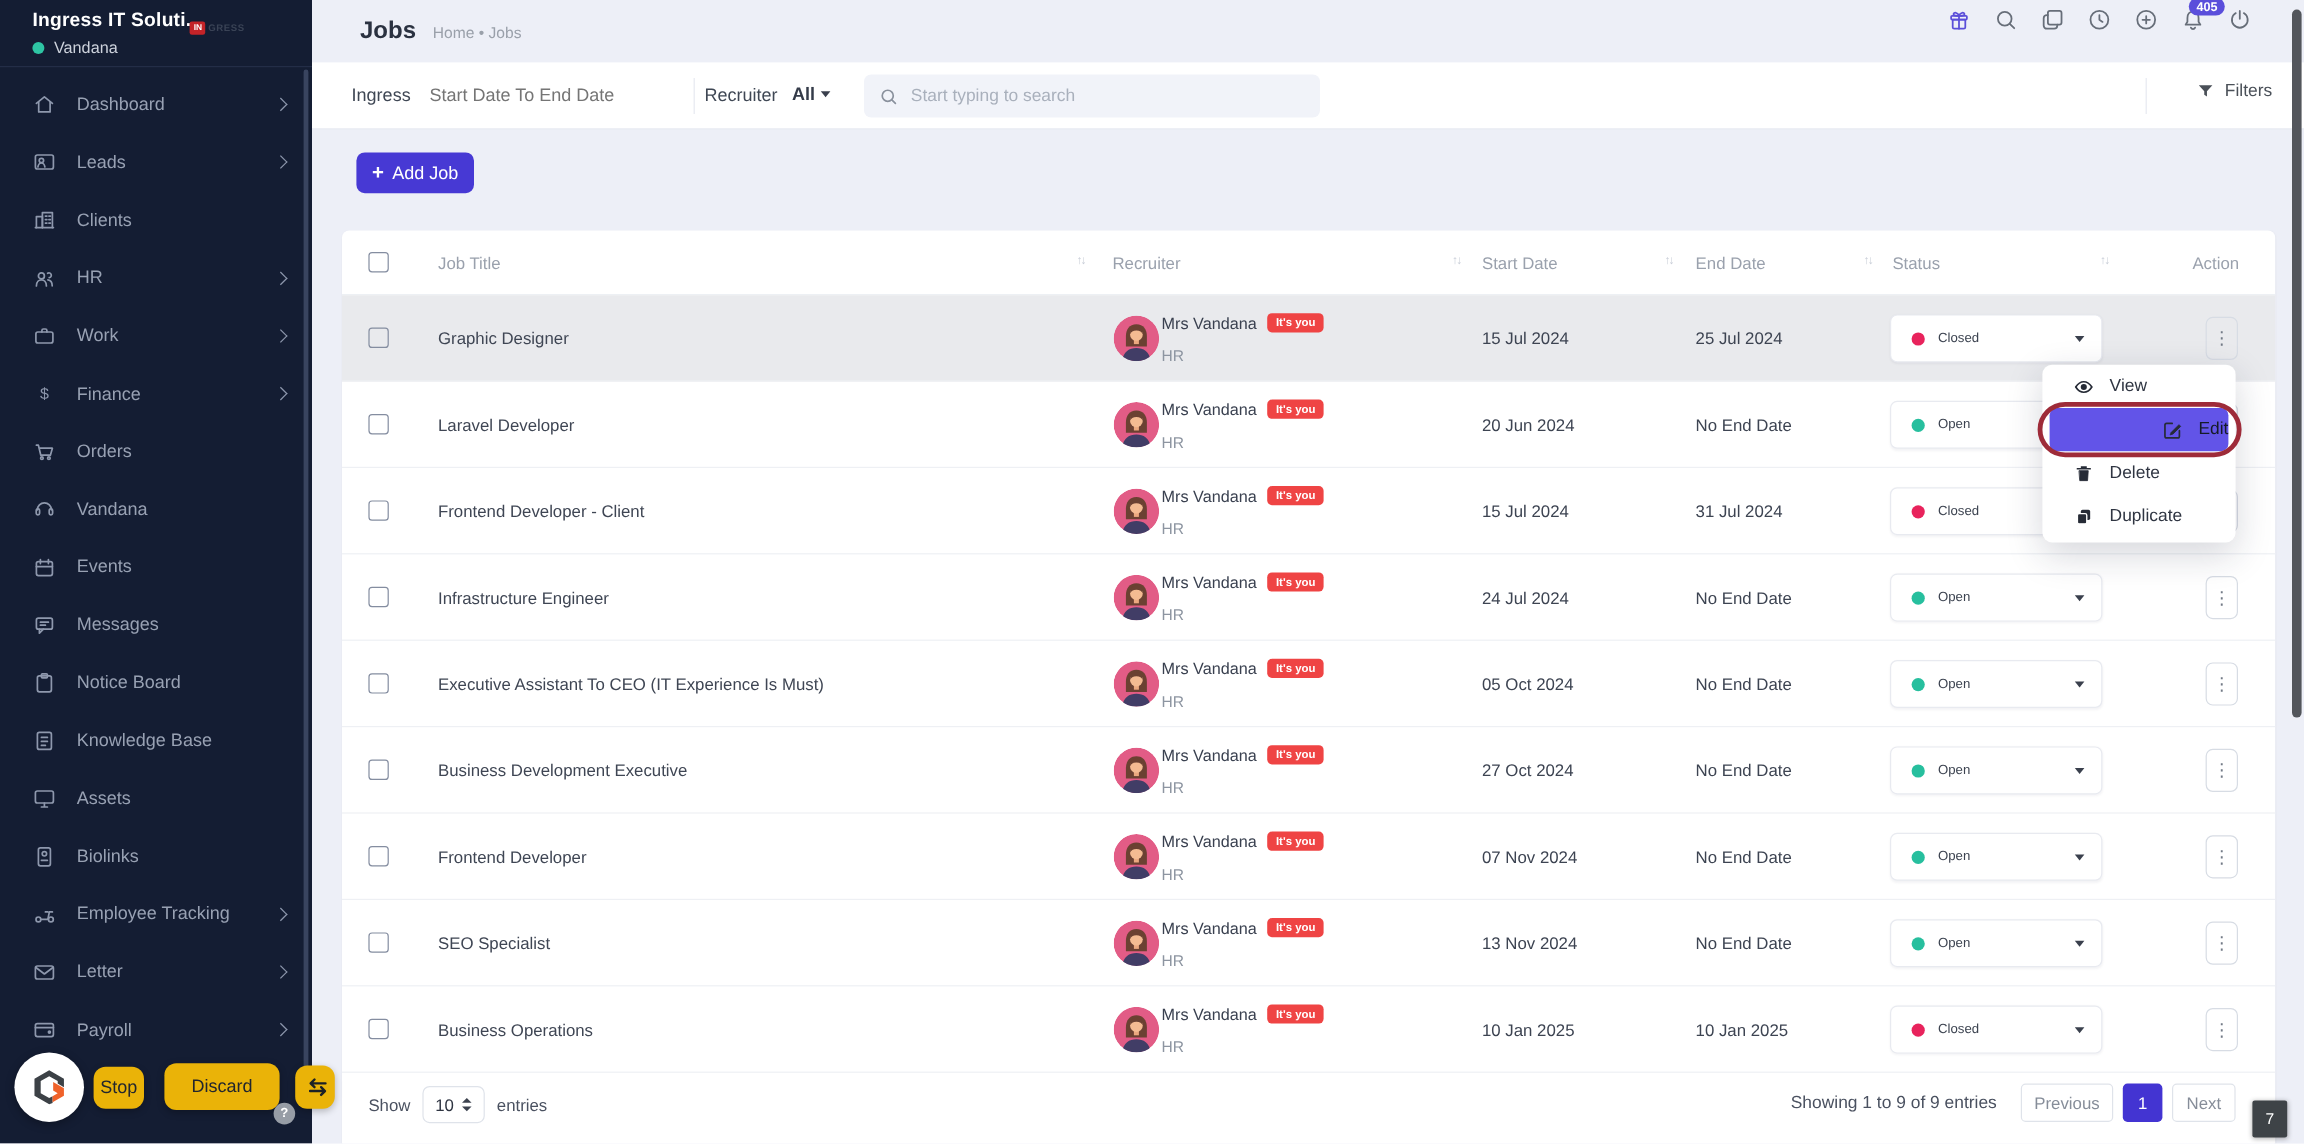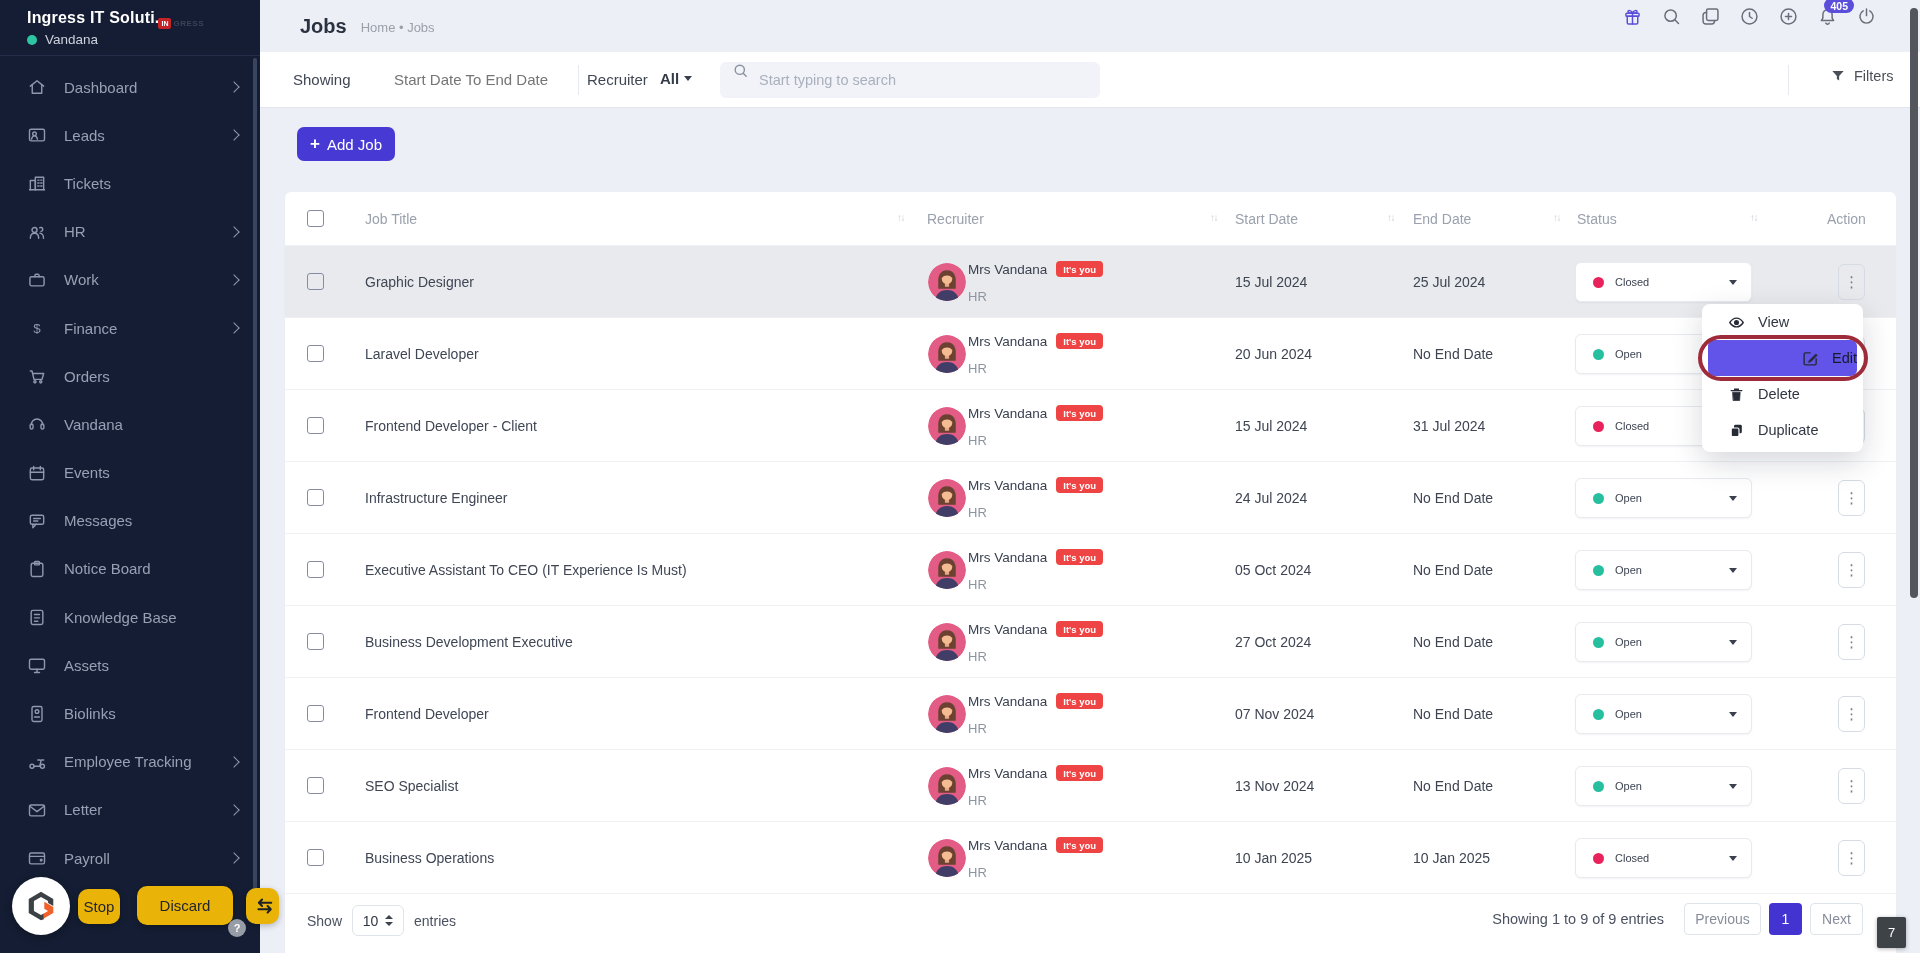--- a/index.html
+++ b/index.html
@@ -35,21 +35,21 @@
   .top-icon svg { width:21px; height:21px; }
   .top-icon.gift { color:#5b4fd9; }
   .notif-badge { position:absolute; top:-8px; right:-15px; background:#5a4edb; color:#fff; font-size:10.5px; font-weight:bold; padding:1.5px 6px; border-radius:9px; }
 
   .filterbar { position:absolute; left:0; top:52px; width:100%; height:56px; background:#fff; border-bottom:1px solid #e2e5ef; }
   .fb-label { position:absolute; top:19px; font-size:15px; color:#3f4754; }
   .fb-placeholder { position:absolute; top:19px; font-size:15px; color:#a9b0bc; background:transparent; border:none; outline:none; width:210px; }
   .fb-divider { position:absolute; top:13px; width:1px; height:30px; background:#e6e9f0; }
   .fb-all { position:absolute; left:400px; top:18px; display:flex; align-items:center; gap:5px; font-size:15px; font-weight:bold; color:#343b49; cursor:pointer; }
   .caret-down { width:0; height:0; border-left:4.5px solid transparent; border-right:4.5px solid transparent; border-top:5.5px solid #3a404d; }
-  .fb-search { position:absolute; left:460px; top:10px; width:380px; height:36px; background:#f1f3f9; border-radius:6px; display:flex; padding:0 12px; gap:10px; }
+  .fb-search { position:absolute; left:460px; top:10px; width:380px; height:36px; background:#f1f3f9; border-radius:6px; display:flex; align-items:center; padding:0 12px; gap:10px; }
   .fb-search svg { width:17px; height:17px; color:#8a919d; flex:0 0 17px; }
   .fb-search input { flex:1; background:transparent; border:none; outline:none; font-size:14.5px; color:#3f4654; font-family:inherit; }
   .fb-search input::placeholder { color:#a9b0bc; }
   .fb-filters { position:absolute; left:1570px; top:16px; display:flex; align-items:center; gap:8px; font-size:14.5px; color:#4a5058; cursor:pointer; }
   .fb-filters svg { width:16px; height:16px; color:#4a5058; }
 
   .add-job-btn { position:absolute; left:37px; top:127px; width:98px; height:34px; background:#4739d4; border:none; border-radius:7px; color:#fff; font-size:15px; font-family:inherit; display:flex; align-items:center; justify-content:center; gap:7px; cursor:pointer; }
   .add-job-btn .plus { font-size:17px; font-weight:bold; margin-top:-1px; }
 
   
@@ -145,21 +145,21 @@
       </div>
       <div class="sb-item">
         <span class="sb-icon">
           <svg viewBox="0 0 24 24" fill="none" stroke="currentColor" stroke-width="1.7" stroke-linecap="round" stroke-linejoin="round">
             <path d="M4 20 V9 h6 v11"></path>
             <path d="M10 20 V5 h10 v15"></path>
             <path d="M3 20 h18"></path>
             <path d="M13 8.5h1.5M16.5 8.5H18M13 12h1.5M16.5 12H18M13 15.5h1.5M16.5 15.5H18"></path>
           </svg>
         </span>
-        <span class="sb-label">Tickets</span>
+        <span class="sb-label">Clients</span>
       </div>
       <div class="sb-item">
         <span class="sb-icon">
           <svg viewBox="0 0 24 24" fill="none" stroke="currentColor" stroke-width="1.7" stroke-linecap="round" stroke-linejoin="round">
             <circle cx="9" cy="9.5" r="3"></circle>
             <path d="M4 19.5c0-4 2.5-6 5-6s5 2 5 6"></path>
             <path d="M15.2 6.9a2.4 2.4 0 1 1 1.6 4.4"></path>
             <path d="M15.5 13.4c2.6.3 4.3 2.3 4.3 6"></path>
           </svg>
         </span>
@@ -330,22 +330,22 @@
             <path d="M10 19.5 a2.2 2.2 0 0 0 4 0"></path>
           </svg><span class="notif-badge">405</span></span>
         <span class="top-icon"><svg viewBox="0 0 24 24" fill="none" stroke="currentColor" stroke-width="1.7" stroke-linecap="round" stroke-linejoin="round">
             <path d="M12 3.5 v7.5"></path>
             <path d="M8.2 5.6 a7.5 7.5 0 1 0 7.6 0"></path>
           </svg></span>
       </div>
   </div>
 
   <div class="filterbar">
-    <span class="fb-label" style="left:33px">Showing</span>
-    <input class="fb-placeholder" style="left: 98px; margin-left: 36px;" placeholder="Start Date To End Date">
+    <span class="fb-label" style="left:33px">Ingress</span>
+    <input class="fb-placeholder" style="left: 98px;" placeholder="Start Date To End Date">
     <div class="fb-divider" style="left:318px"></div>
     <span class="fb-label" style="left:327px">Recruiter</span>
     <div class="fb-all">
       <span>All</span>
       <span class="caret-down"></span>
     </div>
     <div class="fb-search">
       <svg viewBox="0 0 24 24" fill="none" stroke="currentColor" stroke-width="2" stroke-linecap="round">
           <circle cx="11" cy="11" r="6.5"></circle>
           <path d="M15.8 15.8L20 20"></path>

